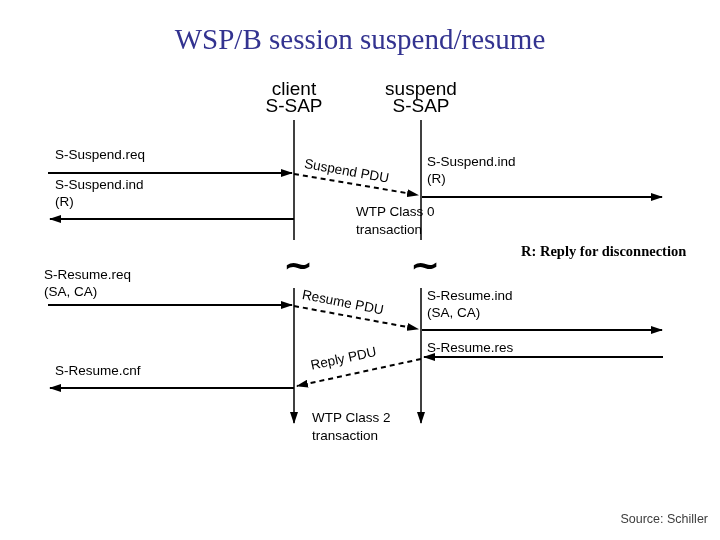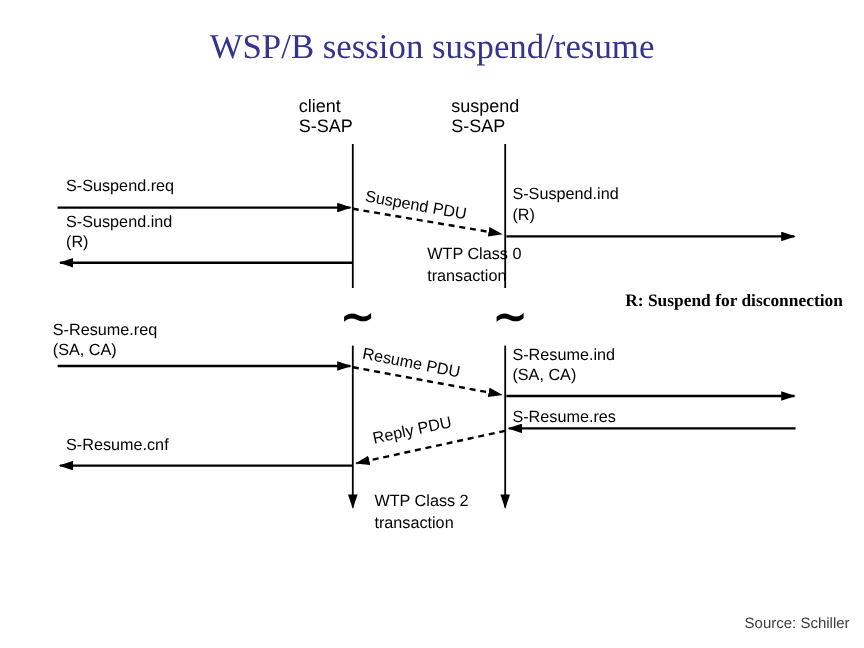--- a/index.html
+++ b/index.html
@@ -14,21 +14,21 @@
   .title {
     position: absolute; top: 23px; left: 0; width: 100%;
     text-align: center;
     font-family: "Liberation Serif", "DejaVu Serif", serif;
     font-size: 29px; font-weight: normal;
     color: var(--title_text, #333390);
     white-space: nowrap;
   }
   .colhead {
     position: absolute; top: 80px; width: 90px;
-    text-align: left; font-size: 15px; line-height: 17px;
+    text-align: center; font-size: 19px; line-height: 17px;
   }
   .lbl {
     position: absolute; font-size: 13.5px; line-height: 17px;
     white-space: nowrap; color: var(--diagram_ink, #000);
   }
   .lh18 { line-height: 18px; }
   .rot { transform-origin: left top; }
   .rot10 { transform: rotate(10deg); }
   .rot11 { transform: rotate(11deg); }
   .rotm12 { transform: rotate(-12deg); }
@@ -125,16 +125,16 @@
 
   <div class="lbl lh18" style="left:312px; top:203px;margin-left:44px;">
     <div>WTP Class 0</div>
     <div>transaction</div>
   </div>
   <div class="lbl lh18" style="left:312px; top:393px;margin-top:16px;">
     <div>WTP Class 2</div>
     <div>transaction</div>
   </div>
 
-  <div class="note">R: Suspend for disconnection</div>
+  <div class="note">R: Reply for disconnection</div>
   <div class="source">Source: Schiller</div>
 
 </div>
 
 </body></html>

